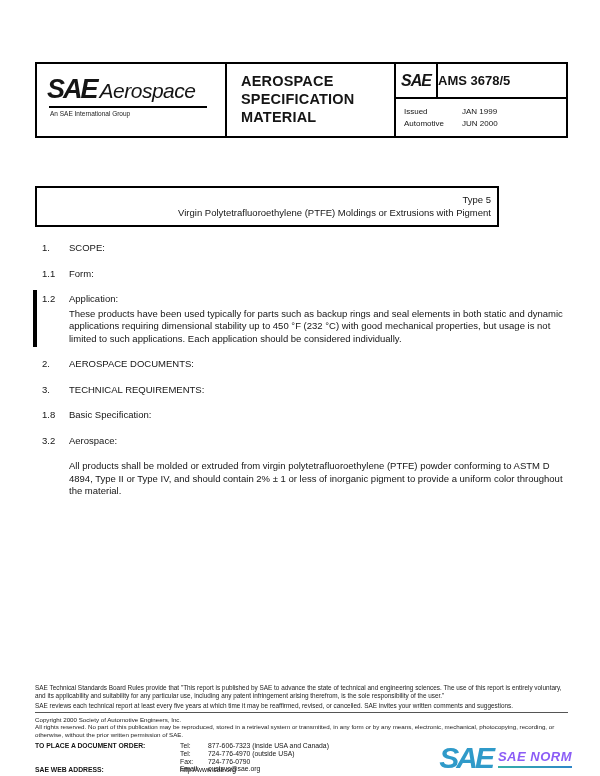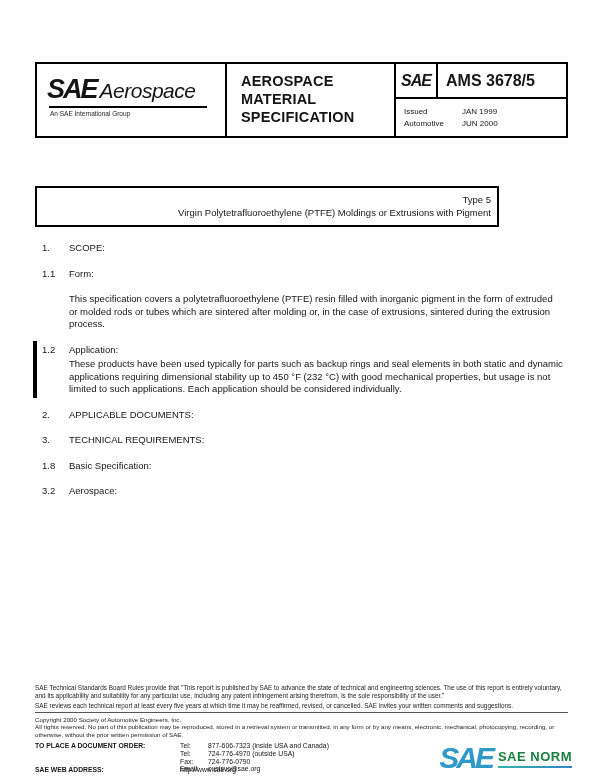--- a/index.html
+++ b/index.html
@@ -21,21 +21,21 @@
   .logo-underline { height:2px; background:#000; width:158px; margin:1px 0 2px 2px; }
   .tagline { font-size:6.5px; margin-left:3px; color:#222; }
 
   .h-mid { flex:1; border-right:2px solid #000; padding:8px 4px 4px 14px; box-sizing:border-box;
            font-weight:bold; font-size:14.5px; line-height:18px; letter-spacing:0.2px; }
 
   .h-right { width:170px; display:flex; flex-direction:column; box-sizing:border-box; }
   .h-doc { display:flex; align-items:stretch; border-bottom:2px solid #000; height:35px; box-sizing:border-box; }
   .sae-small { width:42px; border-right:2px solid #000; display:flex; align-items:center; justify-content:center;
                font-weight:bold; font-style:italic; font-size:16px; letter-spacing:-1px; box-sizing:border-box; }
-  .doc-num { flex:1; display:flex; align-items:center; padding-left:8px; font-weight:bold; font-size:16px; }
+  .doc-num { flex:1; display:flex; align-items:center; font-weight:bold; font-size:13px; }
   .h-dates { flex:1; padding:4px 8px; font-size:8px; display:flex; flex-direction:column; justify-content:center; gap:3px; }
   .date-row { display:flex; }
   .date-label { width:58px; }
 
   
   .title-box {
     position:absolute; left:35px; top:186px; width:464px; box-sizing:border-box;
     border:2px solid #000; text-align:right; padding:5px 6px 6px; font-size:9.5px; line-height:13px;
   }
 
@@ -61,41 +61,41 @@
   .contact-rows { flex:1; }
   .contact-row { display:flex; }
   .contact-label { width:28px; flex:none; }
   .web-row { position:absolute; left:35px; top:766px; width:400px; font-size:6.8px; display:flex; }
   .web-label { width:145px; font-weight:bold; flex:none; }
   .web-value { }
 
   .sae-norm-logo { position:absolute; right:28px; bottom:4px; display:flex; align-items:center; }
   .norm-sae { font-size:30px; font-weight:800; font-style:italic; letter-spacing:-3px; color:#2f9ac9; line-height:28px; }
   .norm-textwrap { margin-left:6px; display:flex; flex-direction:column; }
-  .norm-text { font-size:13px; font-weight:bold; color:#15803d; letter-spacing:0.5px; }
+  .norm-text { font-size:13px; font-weight:bold; font-style:italic; color:#8b5cf6; letter-spacing:0.5px; }
   .norm-underline { height:2px; margin-top:2px; background:linear-gradient(90deg,#35b0a8,#2f86c8); }
 </style>
 </head>
 <body>
 
 <div class="page">
 
   <div class="header-box">
     <div class="h-left">
       <div class="logo-line">
         <span class="sae-big">SAE</span>
         <span class="aero">Aerospace</span>
       </div>
       <div class="logo-underline"></div>
       <div class="tagline">An SAE International Group</div>
     </div>
     <div class="h-mid">
       <div>AEROSPACE</div>
+      <div>SPECIFICATION</div>
       <div>MATERIAL</div>
-      <div>SPECIFICATION</div>
     </div>
     <div class="h-right">
       <div class="h-doc">
         <span class="sae-small">SAE</span>
         <span class="doc-num">AMS 3678/5</span>
       </div>
       <div class="h-dates">
         <div class="date-row">
           <span class="date-label">Issued</span>
           <span class="date-value">JAN 1999</span>
@@ -117,50 +117,50 @@
 
     <div class="sec-head">
       <span class="sec-num">1.</span>
       <span>SCOPE:</span>
     </div>
 
     <div class="sec-head">
       <span class="sec-num">1.1</span>
       <span>Form:</span>
     </div>
-    <div class="para">This specification covers a polytetrafluoroethylene (PTFE) resin filled with inorganic pigment in the form of extruded or molded rods or tubes which are sintered after molding or, in the case of extrusions, sintered during the extrusion process.</div>
 
     <div class="change-group">
       <div class="change-bar"></div>
       <div class="sec-head">
         <span class="sec-num">1.2</span>
         <span>Application:</span>
       </div>
       <div class="para">These products have been used typically for parts such as backup rings and seal elements in both static and dynamic applications requiring dimensional stability up to 450 °F (232 °C) with good mechanical properties, but usage is not limited to such applications.  Each application should be considered individually.</div>
     </div>
 
     <div class="sec-head">
       <span class="sec-num">2.</span>
-      <span>APPLICABLE DOCUMENTS:</span>
+      <span>AEROSPACE DOCUMENTS:</span>
     </div>
 
     <div class="sec-head">
       <span class="sec-num">3.</span>
       <span>TECHNICAL REQUIREMENTS:</span>
     </div>
 
     <div class="sec-head">
       <span class="sec-num">1.8</span>
       <span>Basic Specification:</span>
     </div>
 
     <div class="sec-head">
       <span class="sec-num">3.2</span>
       <span>Aerospace:</span>
     </div>
+    <div class="para">All products shall be molded or extruded from virgin polytetrafluoroethylene (PTFE) powder conforming to ASTM D 4894, Type II or Type IV, and should contain 2% ± 1 or less of inorganic pigment to provide a uniform color throughout the material.</div>
 
   </div>
 
   <div class="foot-notices">
     <div class="n1">SAE Technical Standards Board Rules provide that "This report is published by SAE to advance the state of technical and engineering sciences. The use of this report is entirely voluntary, and its applicability and suitability for any particular use, including any patent infringement arising therefrom, is the sole responsibility of the user."</div>
     <div class="n2">SAE reviews each technical report at least every five years at which time it may be reaffirmed, revised, or cancelled. SAE invites your written comments and suggestions.</div>
   </div>
 
   <div class="foot-rule"></div>
 

